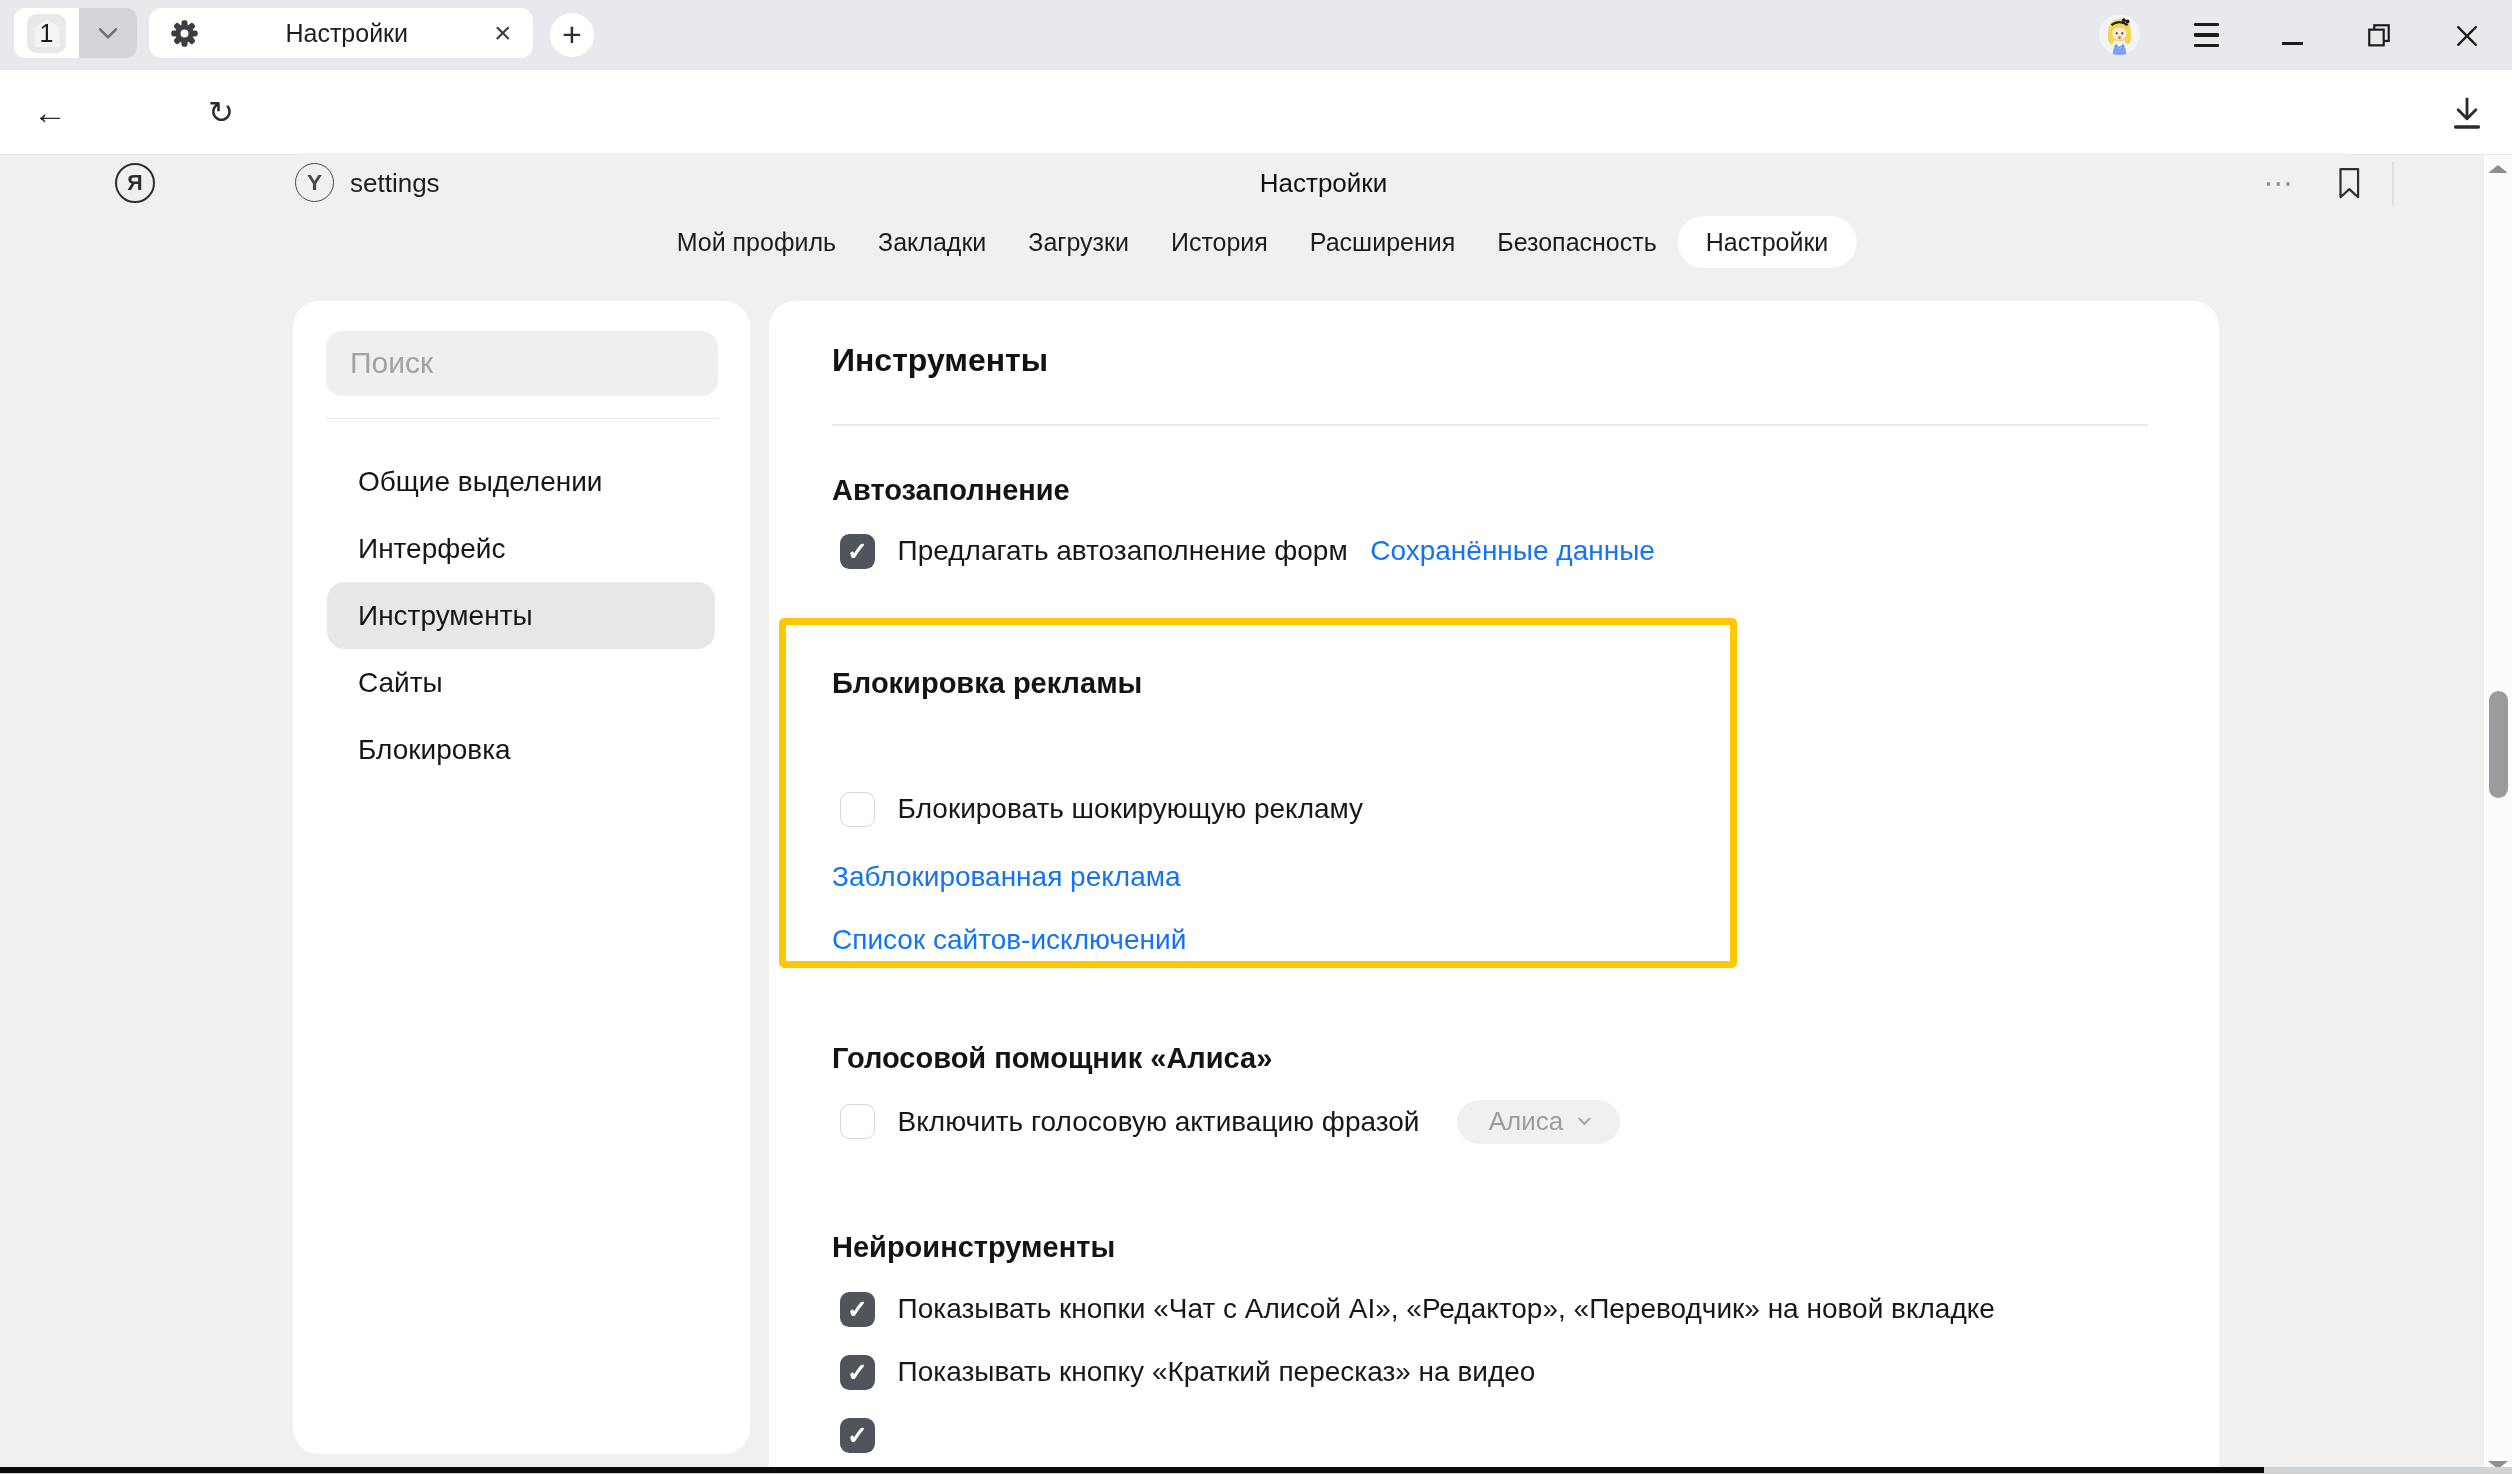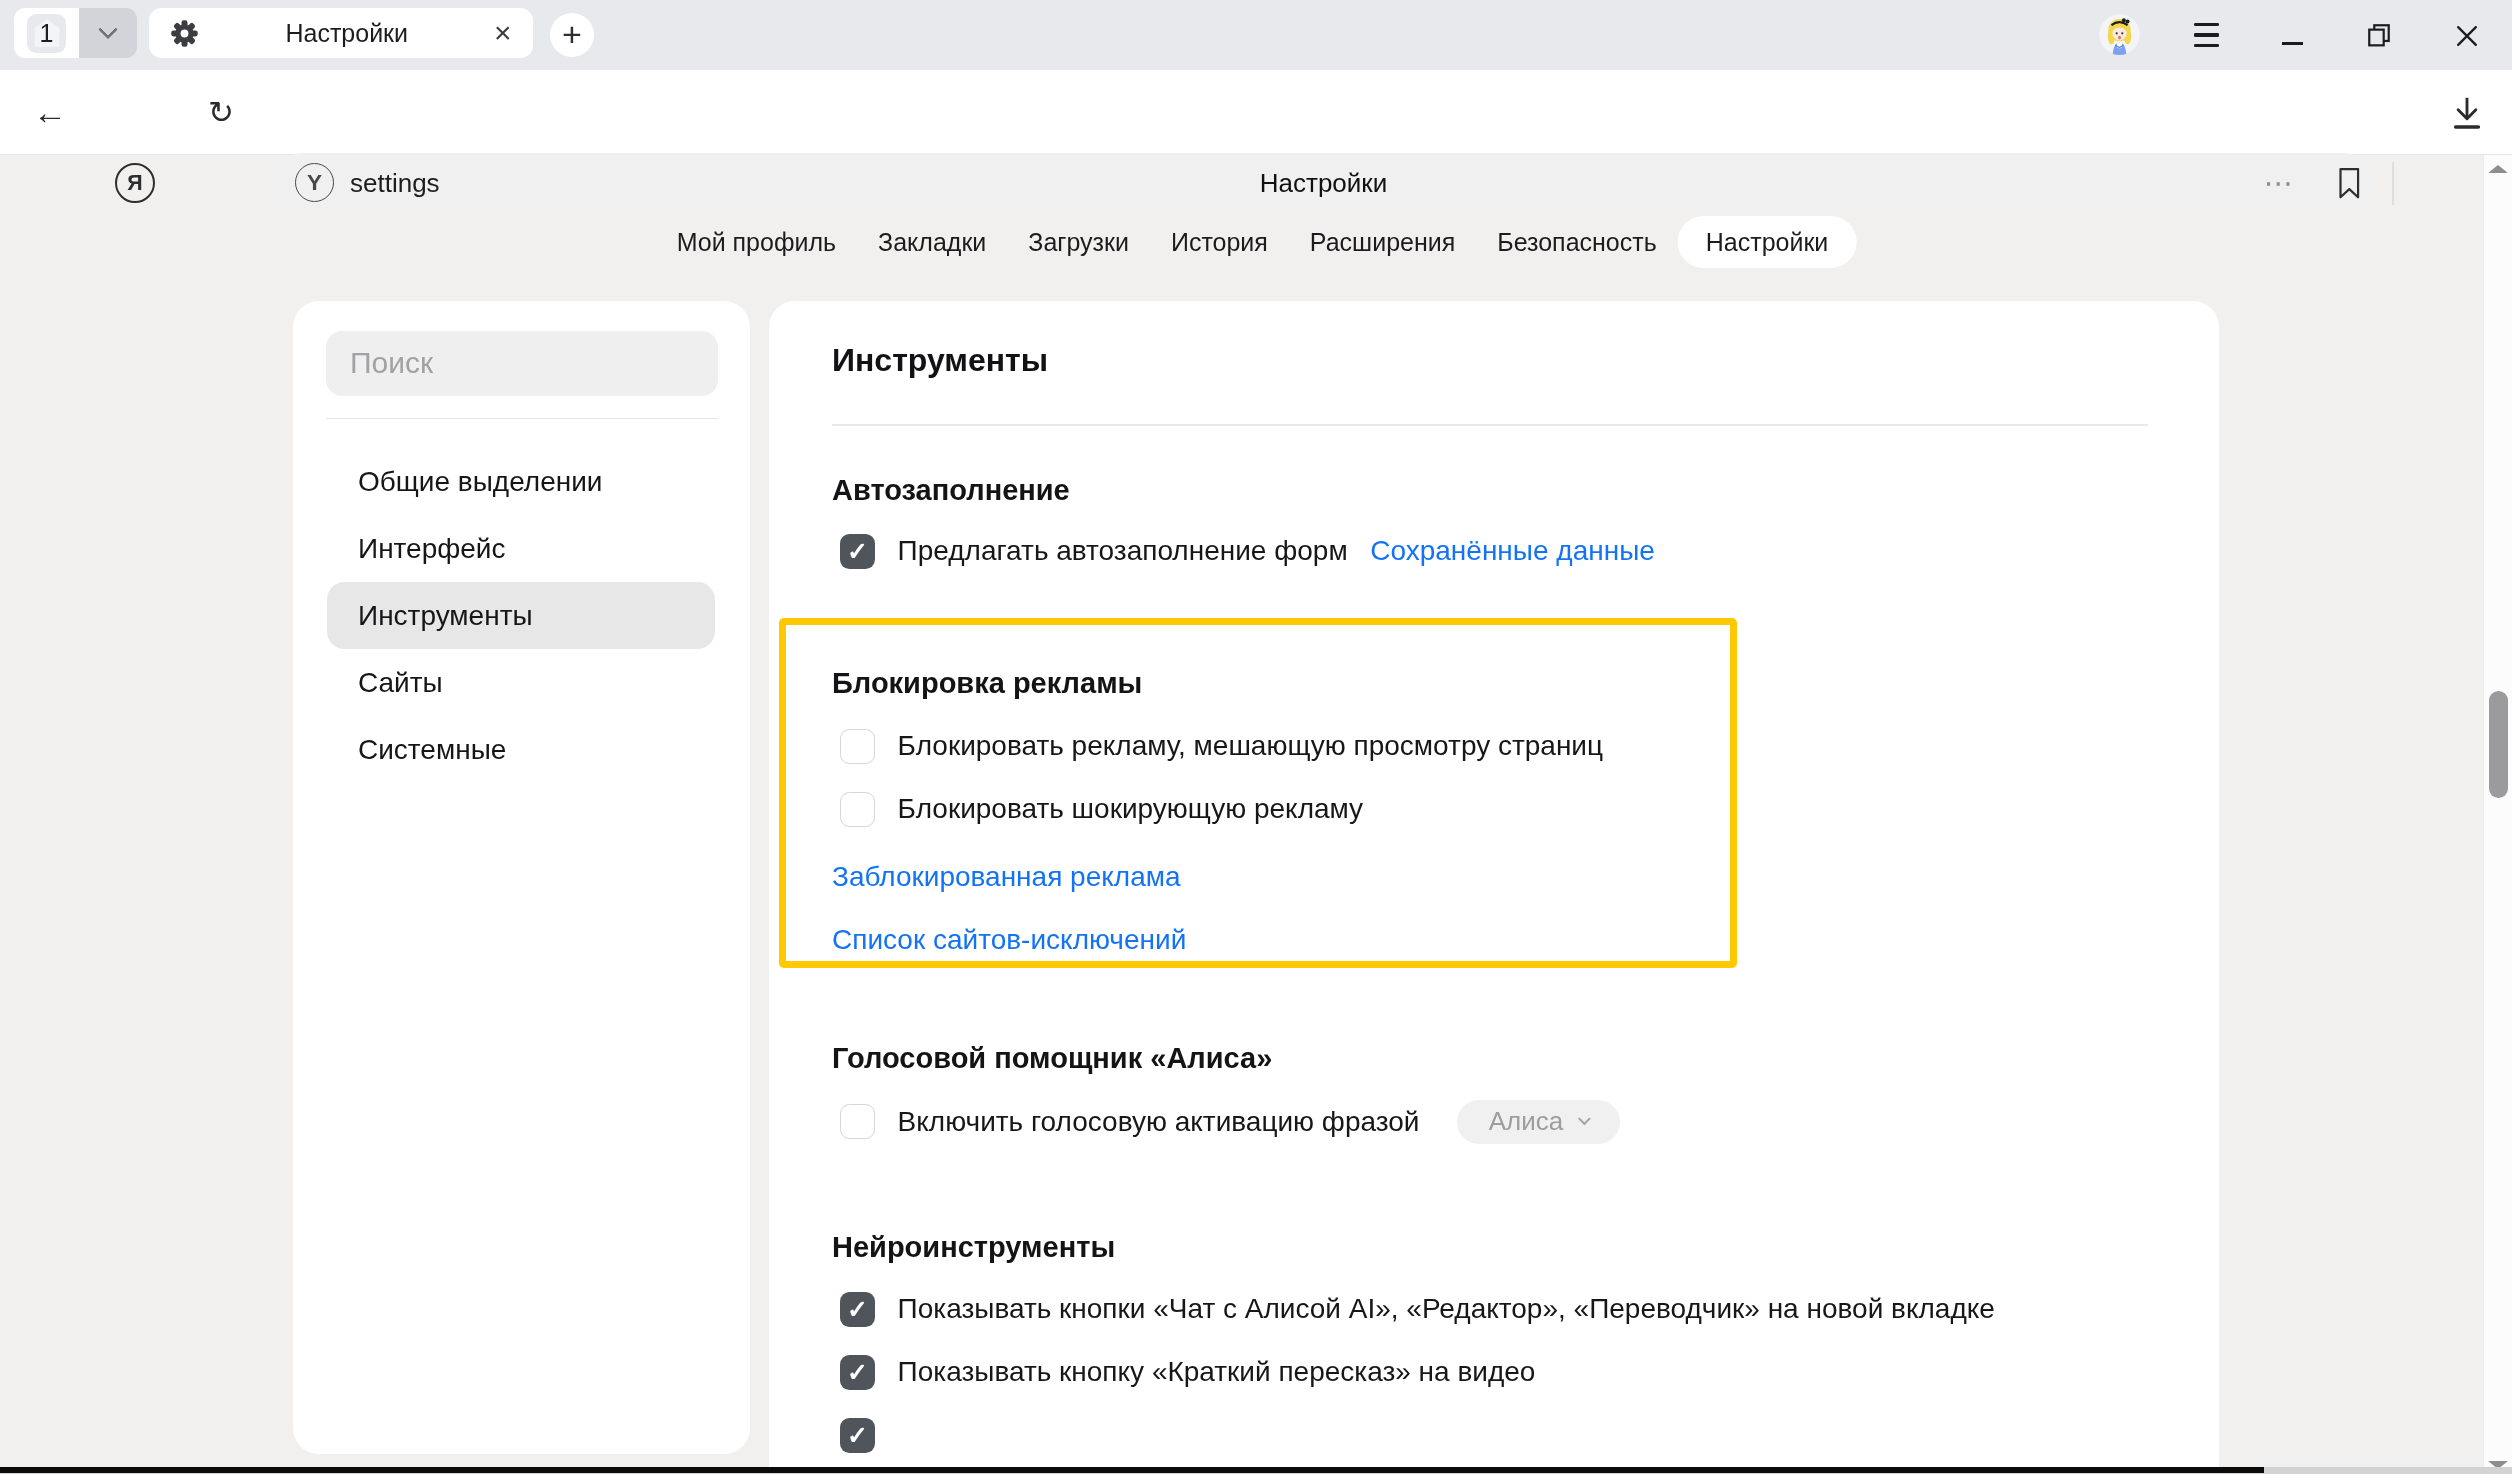--- a/index.html
+++ b/index.html
@@ -217,43 +217,39 @@
   <div class="search-wrap">
     <input type="text" placeholder="Поиск" style="">
   </div>
   <div class="side-div"></div>
   <div class="side-pill"></div>
   <div class="side-items">
     <div class="side-item">Общие выделении</div>
     <div class="side-item">Интерфейс</div>
     <div class="side-item">Инструменты</div>
     <div class="side-item">Сайты</div>
-    <div class="side-item">Системные</div>
+    <div class="side-item">Блокировка</div>
   </div>
 </div>
 
 <div class="card content">
   <div class="h1">Инструменты</div>
   <div class="content-div"></div>
 
   <div class="h2" style="top:173px;">Автозаполнение</div>
   <div class="row" style="left:71px; top:231px;">
     <div class="cb on">
         <span>✓</span>
       </div>
     <span class="lbl">Предлагать автозаполнение форм</span>
     <a class="lnk">Сохранённые данные</a>
   </div>
 
   <div class="adbox">
     <div class="h2">Блокировка рекламы</div>
-    <div class="row" style="left:54px; top:102px;">
-      <div class="cb off"></div>
-      <span class="lbl">Блокировать рекламу, мешающую просмотру страниц</span>
-    </div>
     <div class="row" style="left:54px; top:165px;">
       <div class="cb off"></div>
       <span class="lbl">Блокировать шокирующую рекламу</span>
     </div>
     <div class="row" style="left:46px; top:233px;">
       <a class="lnk">Заблокированная реклама</a>
     </div>
     <div class="row" style="left:46px; top:296px;">
       <a class="lnk">Список сайтов-исключений</a>
     </div>

